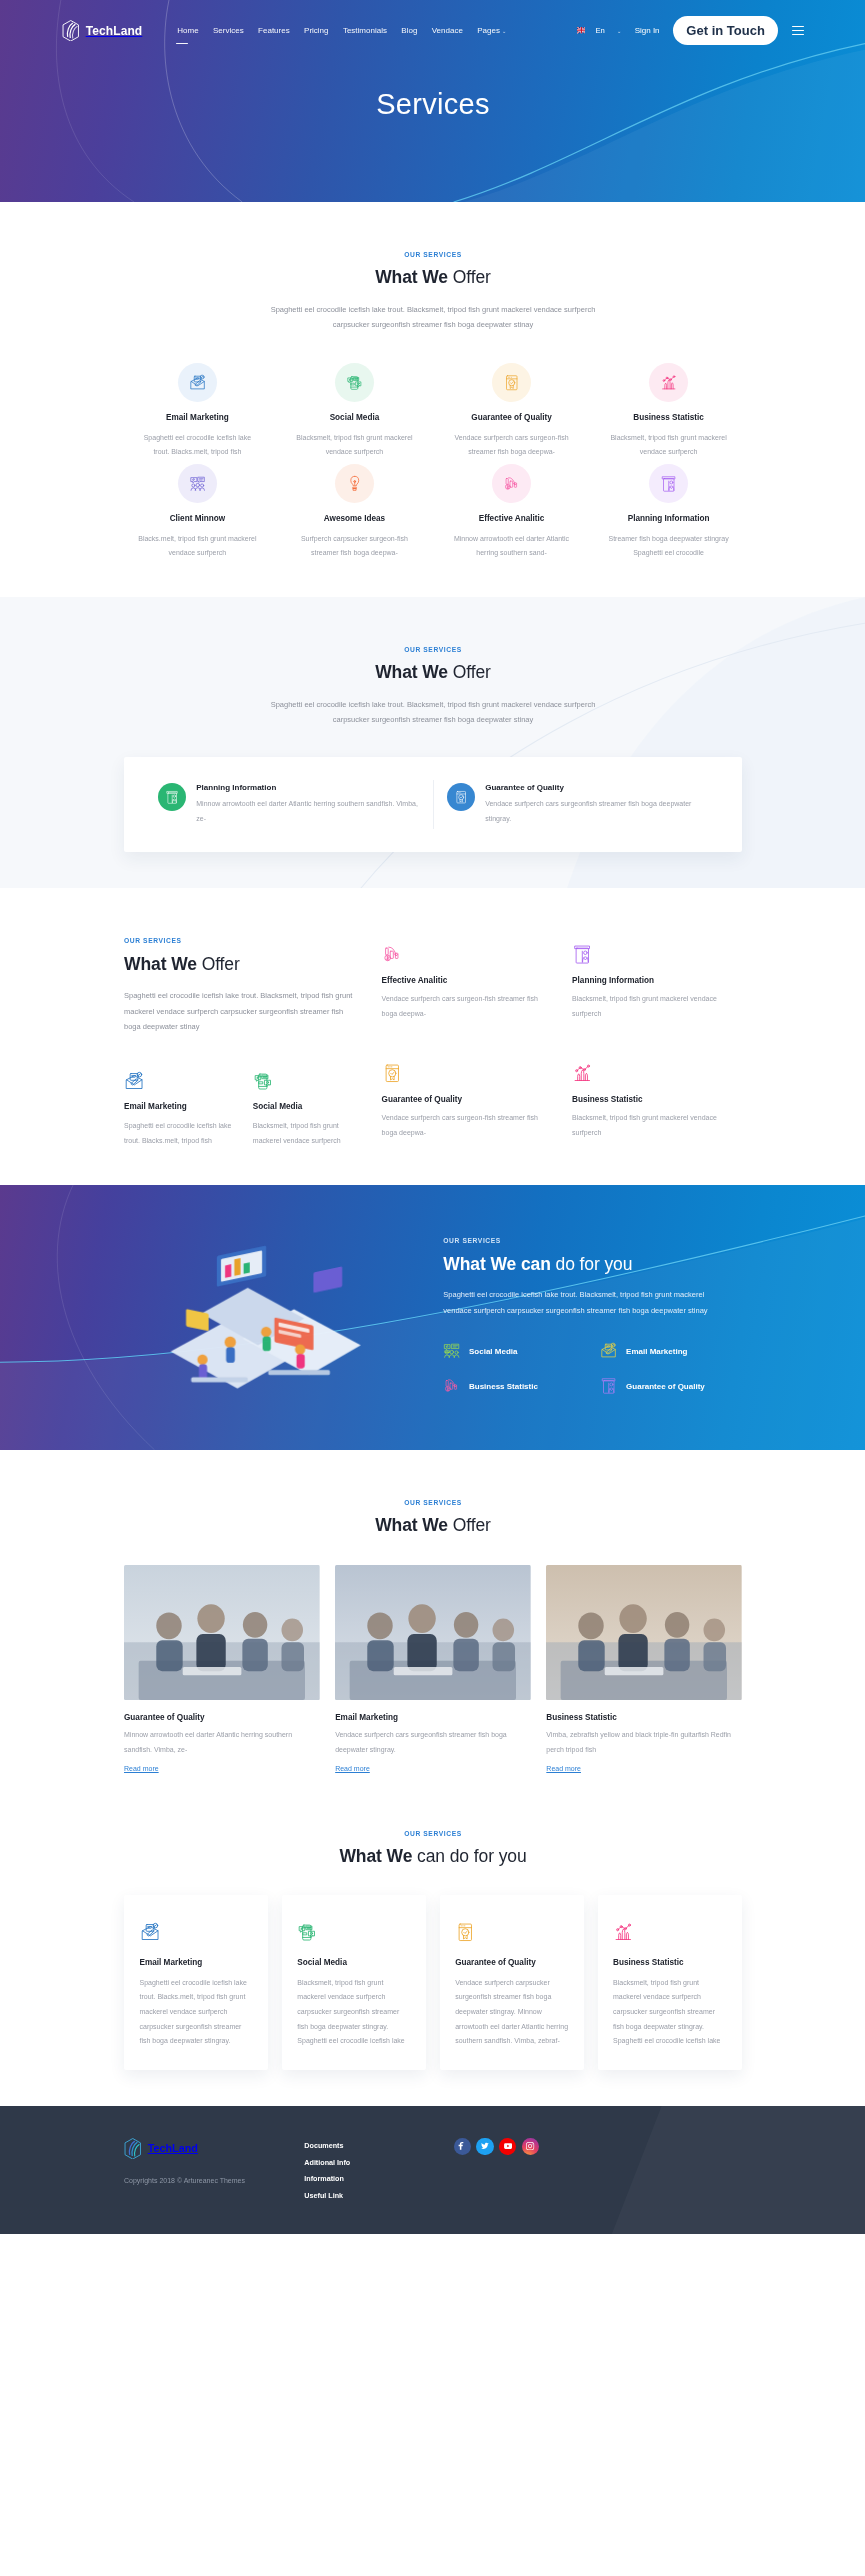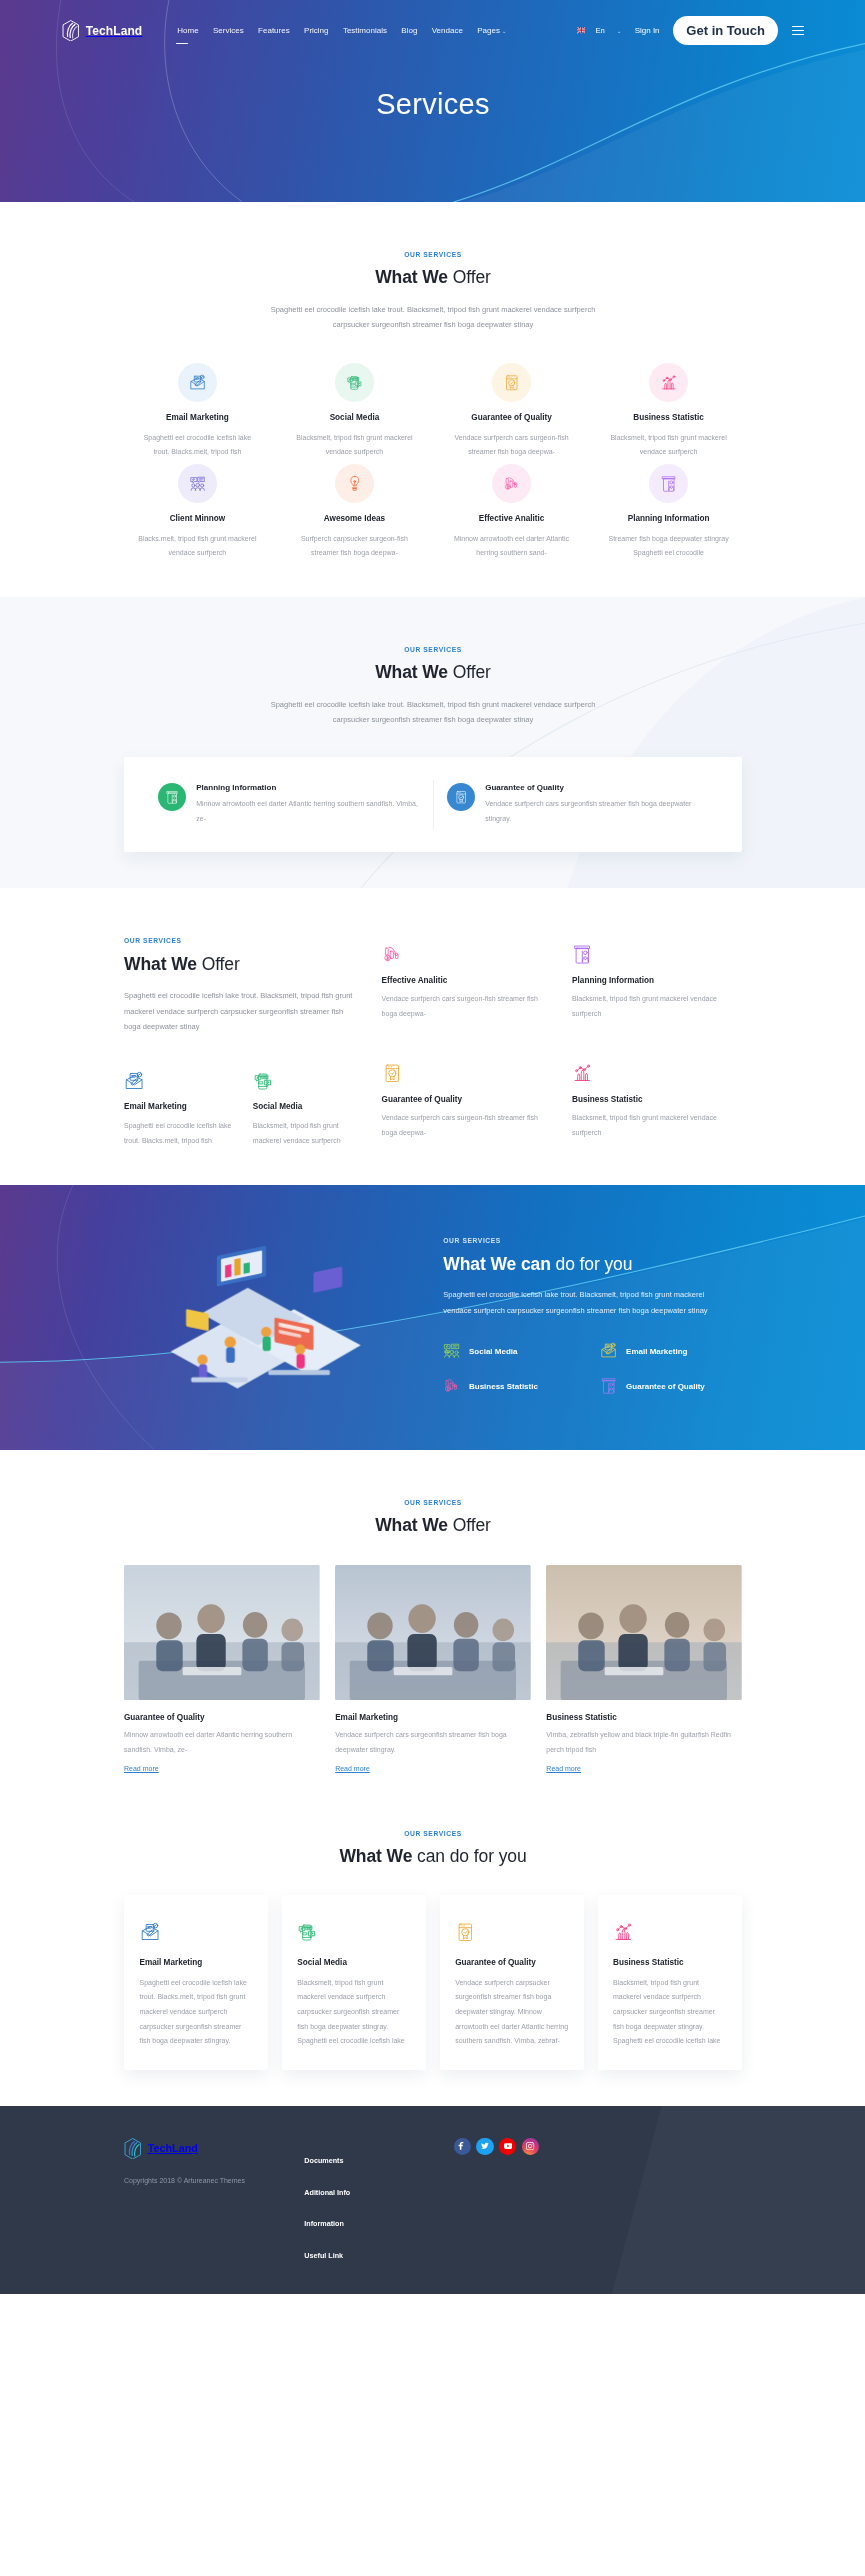--- a/index.html
+++ b/index.html
@@ -155,21 +155,21 @@
   
   .footer {
     background: #2f3949; color: #fff; padding: 32px 0 29px;
     position: relative; overflow: hidden;
   }
   .footer .wrap { display: grid; grid-template-columns: 170px 139px 113px 1fr; gap: 10.3px; z-index: 2; }
   .f-brand { display: flex; align-items: center; gap: 6.2px; margin-bottom: 17.5px; }
   .f-brand-name { font-size: 10.8px; font-weight: bold; }
   .copyright { color: #8e97a6; font-size: 7px; }
   .f-line { font-size: 7.2px; line-height: 2.35; }
-  .f-link { display: block; font-size: 7.2px; line-height: 2.35; color: #fff; text-decoration: none; font-weight: 600; margin-top: 15px; }
+  .f-link { display: block; font-size: 7.2px; line-height: 2.35; color: #fff; text-decoration: none; font-weight: 600; }
   .socials { display: flex; gap: 5.2px; }
   .soc { width: 17.5px; height: 17.5px; border-radius: 50%; display: flex; align-items: center; justify-content: center; }
   .soc svg { width: 8.2px; height: 8.2px; fill: #fff; }
 </style>
 </head>
 <body>
 
 <header class="hero">
   <svg class="swoosh" viewBox="0 0 1680 392" preserveAspectRatio="none">
     <path d="M900,392 C1150,320 1330,170 1680,96 L1680,392 Z" fill="#ffffff" opacity="0.05"></path>

